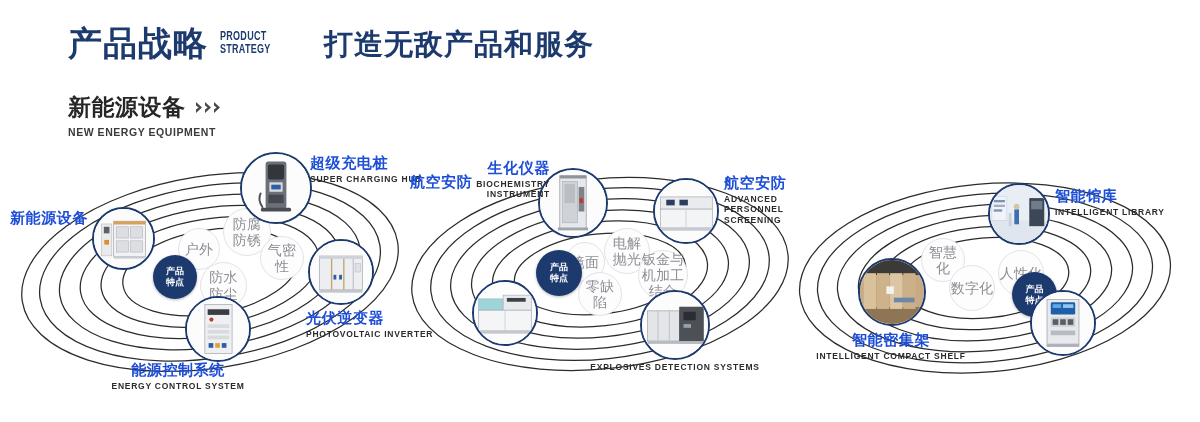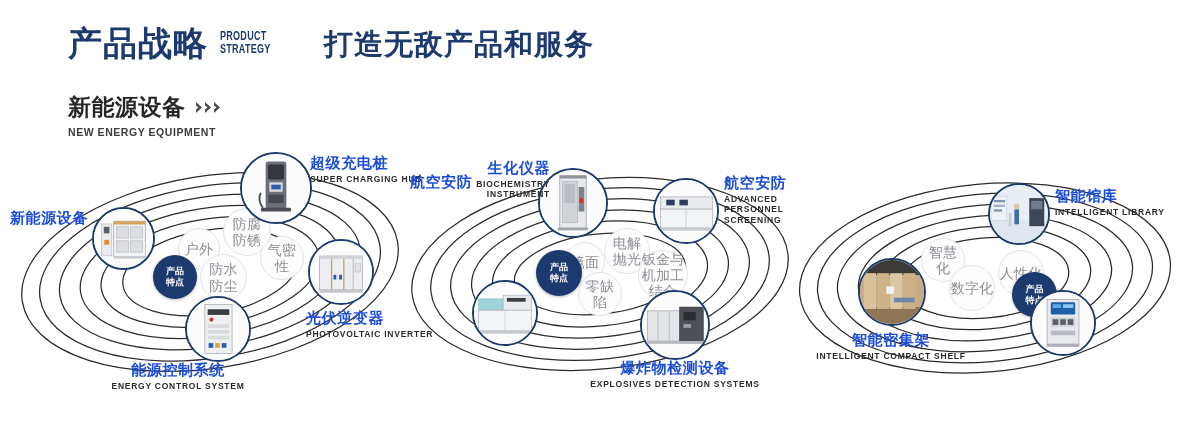--- a/index.html
+++ b/index.html
@@ -115,21 +115,21 @@
         <ellipse cx="200" cy="122" rx="190" ry="96" transform="rotate(-9 200 122)"></ellipse>
       </g>
     </svg>
 
     <div class="feat" style="left:168px;top:78px;width:42px;height:42px;">
         <span>户外</span>
       </div>
     <div class="feat" style="left:213px;top:58px;width:48px;height:48px;">
         <span>防腐<br>防锈</span>
       </div>
-    <div class="feat" style="left:190px;top:104px;width:47px;height:47px;">
+    <div class="feat" style="left:190px;top:112px;width:47px;height:47px;">
         <span>防水<br>防尘</span>
       </div>
     <div class="feat" style="left:250px;top:86px;width:44px;height:44px;">
         <span>气密性</span>
       </div>
 
     <div class="core" style="left:143px;top:105px;width:44px;height:44px;">
       <div>
         <div>产品</div>
         <div>特点</div>
@@ -286,21 +286,20 @@
         <rect x="6" y="20" width="34" height="32" fill="#e3e5e9" stroke="#9a9da4" stroke-width=".7"></rect>
         <line x1="17" y1="20" x2="17" y2="52" stroke="#b4b7bd" stroke-width=".8"></line>
         <line x1="29" y1="20" x2="29" y2="52" stroke="#b4b7bd" stroke-width=".8"></line>
         <rect x="40" y="16" width="25" height="38" fill="#4d5157" stroke="#3a3d42" stroke-width=".7"></rect>
         <rect x="44" y="21" width="13" height="9" fill="#2a2d32"></rect>
         <rect x="44" y="34" width="8" height="4" fill="#9aa0a8"></rect>
         <rect x="6" y="52" width="59" height="3" fill="#b7bac0"></rect>
       </svg>
     </div>
     <div class="lbl calign" style="left:180px;top:210px;width:190px;">
-      <div class="cn">爆炸物检测设备</div>
       <div class="en">EXPLOSIVES DETECTION SYSTEMS</div>
     </div>
 
     <div class="node" style="left:72px;top:130px;width:66px;height:66px;">
       <svg class="ph" viewBox="0 0 66 66">
         <rect width="66" height="66" fill="#fcfcfd"></rect>
         <rect x="5" y="18" width="26" height="12" fill="#9fd4d8" stroke="#7fb6bb" stroke-width=".6"></rect>
         <rect x="31" y="14" width="30" height="16" fill="#e8eaed" stroke="#a3a6ad" stroke-width=".6"></rect>
         <rect x="35" y="17" width="20" height="4" fill="#3c3f45"></rect>
         <rect x="5" y="30" width="56" height="22" fill="#f4f5f7" stroke="#a3a6ad" stroke-width=".7"></rect>

